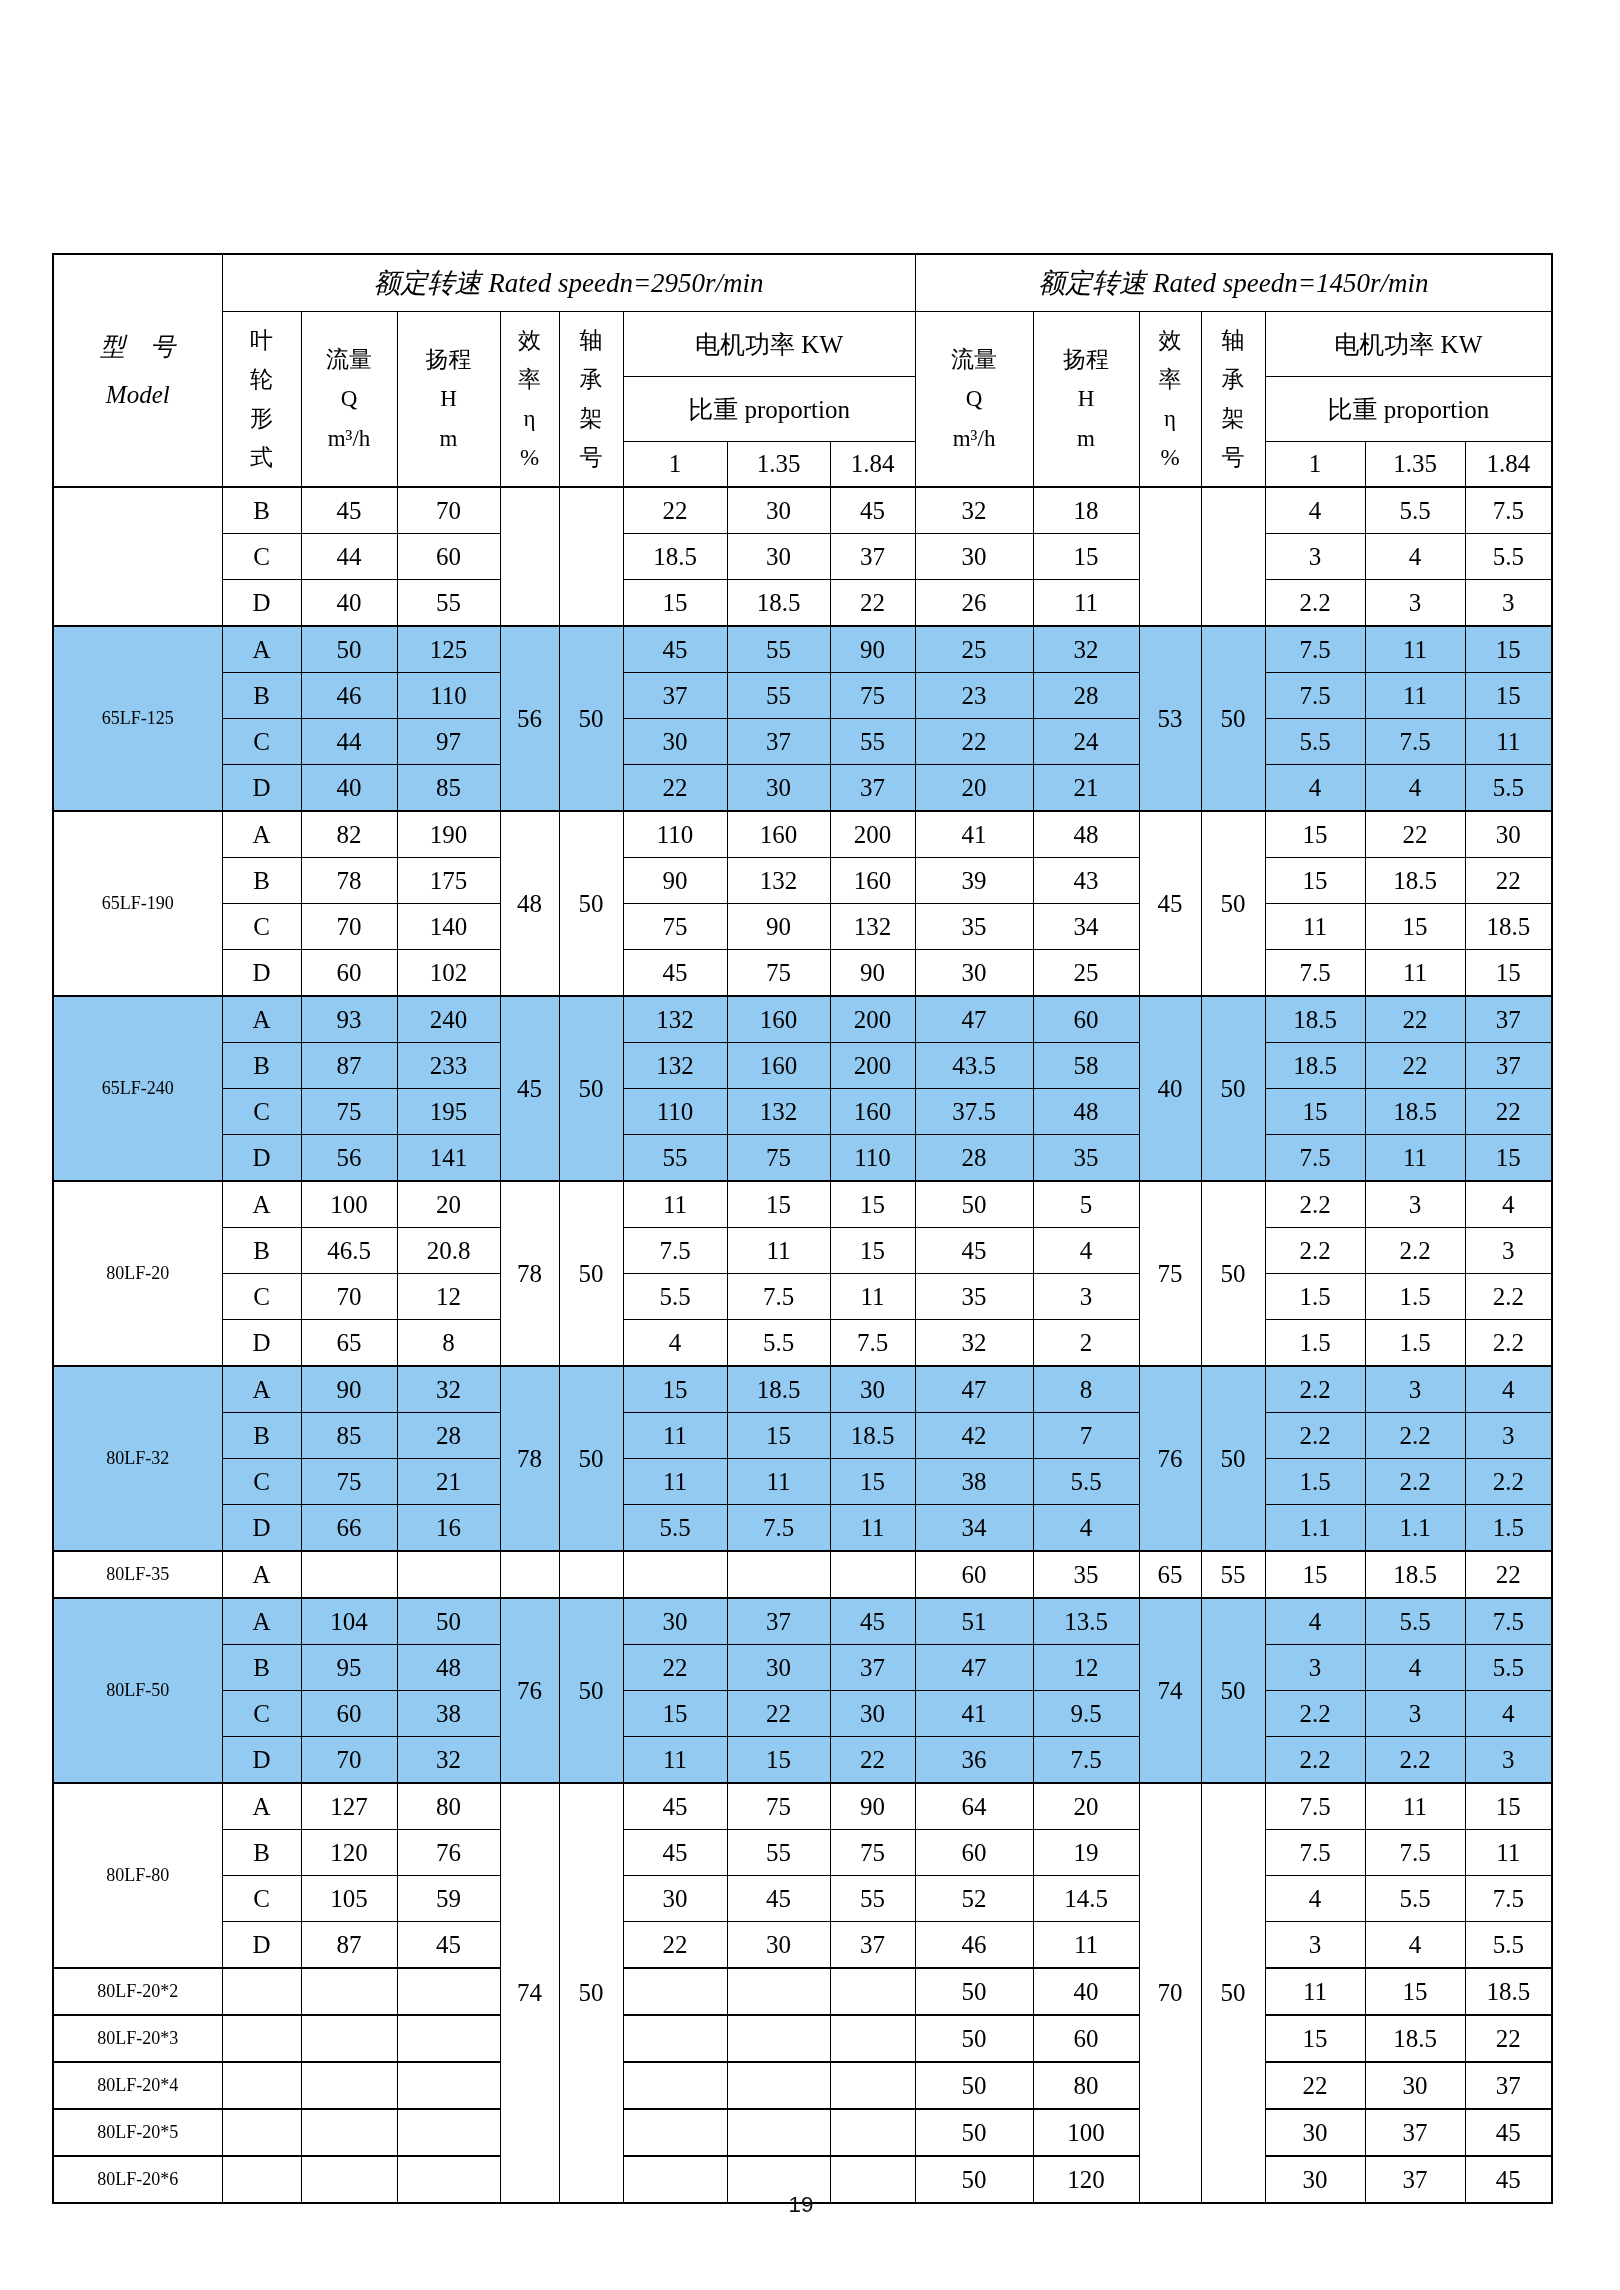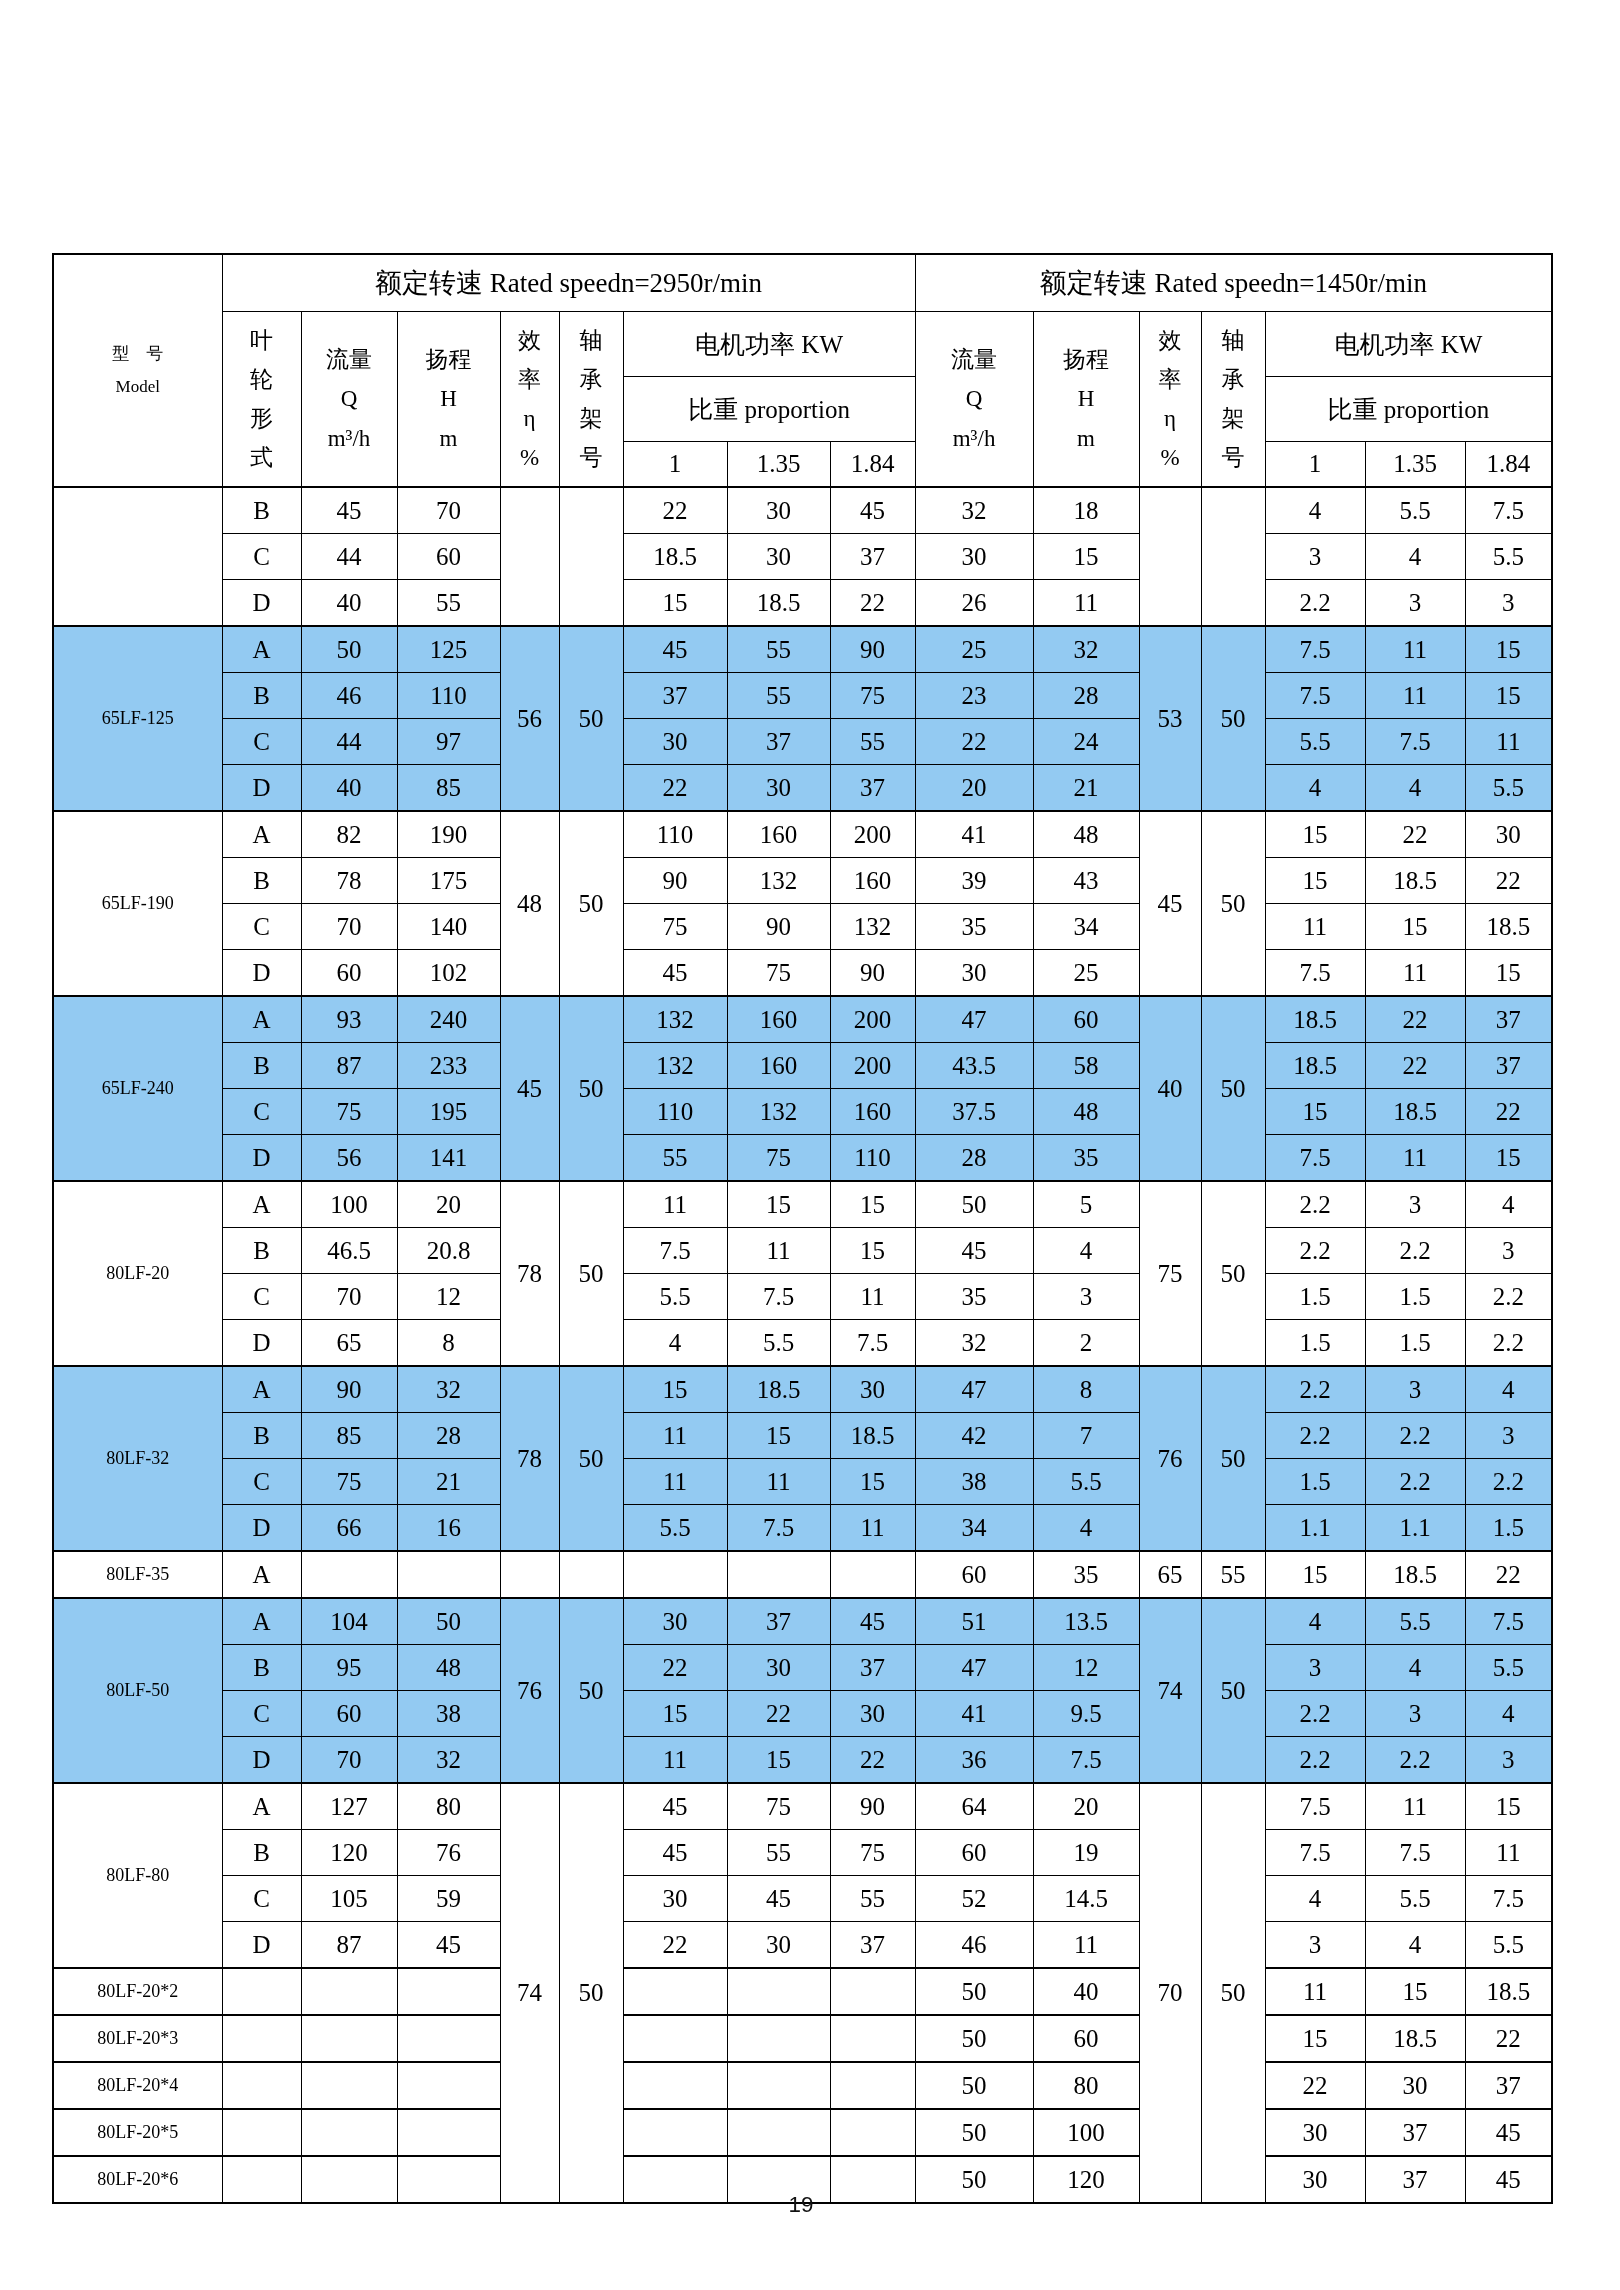--- a/index.html
+++ b/index.html
@@ -15,23 +15,23 @@
   }
   .spec th, .spec td {
     border:1.8px solid #000; padding:0; margin:0;
     text-align:center; vertical-align:middle;
     color:#000; font-weight:normal; overflow:hidden;
   }
   thead .r1 th { height:56px; }
   thead .r2 th { height:64px; }
   thead .r3 th { height:64px; }
   thead .r4 th { height:44px; }
-  .title { font-size:27px; font-weight:bold; }
+  .title { font-size:27px; font-weight:bold;font-style:italic; }
   .vhead { font-size:23px; line-height:1.7; white-space:pre-line; }
-  .mhead { font-size:17px; line-height:1.9; white-space:pre-line; }
+  .mhead { font-size:25px; line-height:1.9; white-space:pre-line;font-style:italic; }
   .num   { font-size:25px; }
   tbody td { height:45px; font-size:25px; }
   tbody td.model { font-size:18px; }
   tr.hl td { background:#93caf2; }
   td.gs, th.gs { border-top:2.7px solid #000; }
   .page-number {
     position:absolute; left:52px; width:1498px; top:2192px;
     text-align:center; font-family:"Liberation Sans","DejaVu Sans",sans-serif;
     font-size:22.4px; color:#111;
   }

